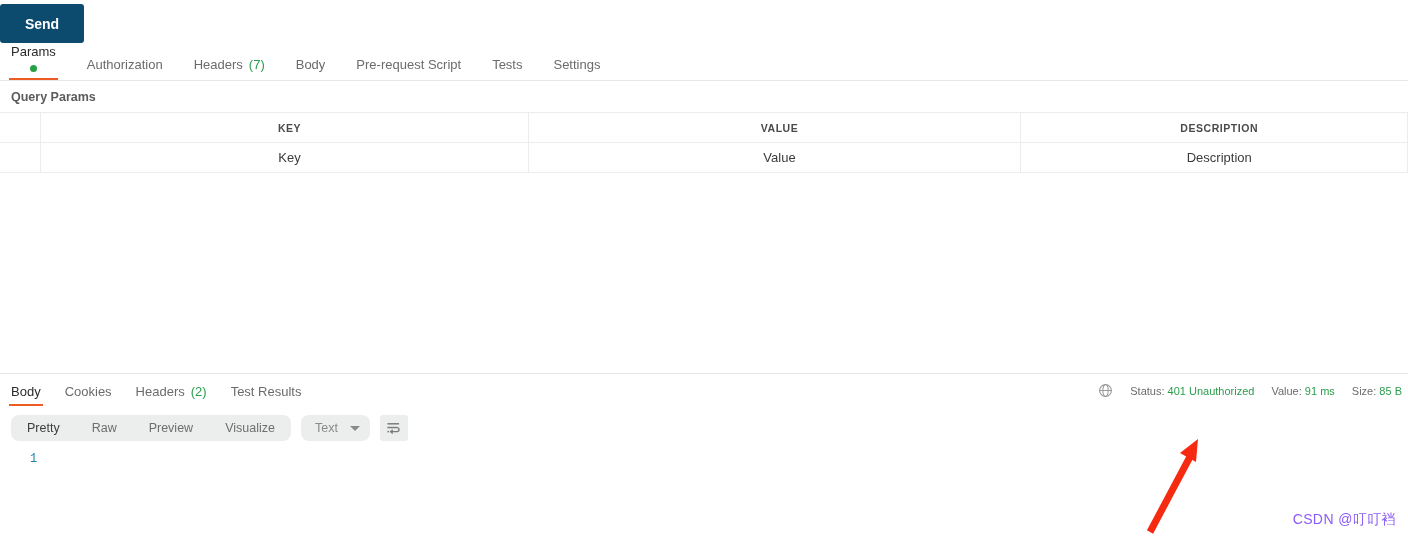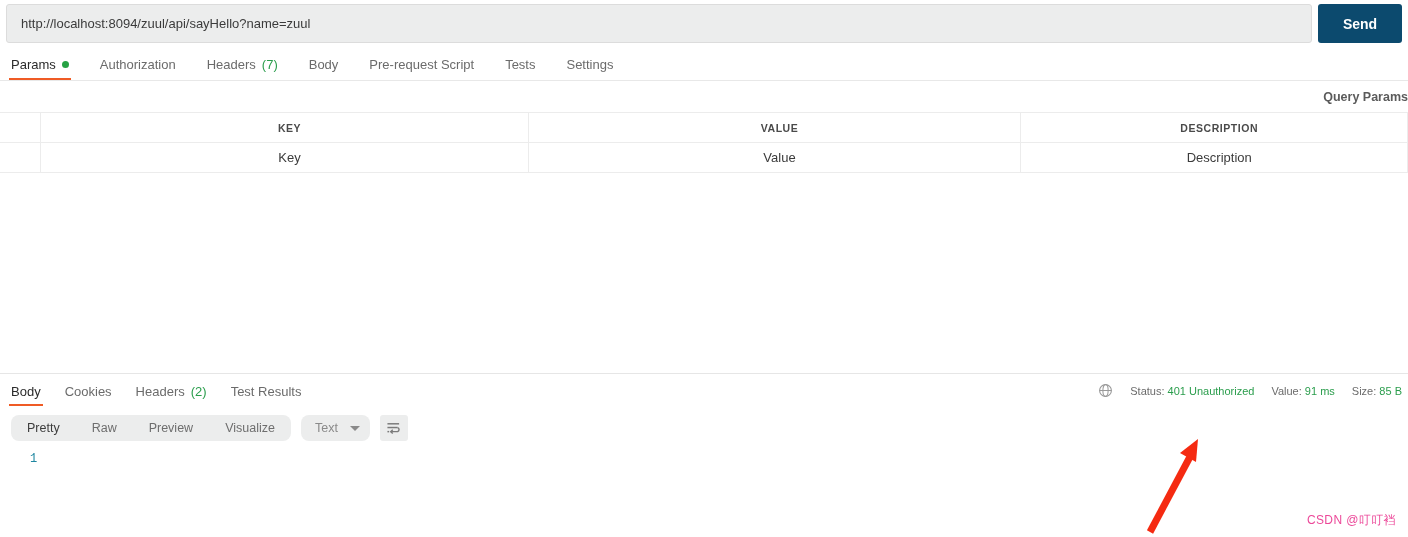--- a/index.html
+++ b/index.html
@@ -91,43 +91,42 @@
     padding: 0 0 8px 0;
     margin-right: 31px;
     font-size: 13px;
     color: #6b6b6b;
     cursor: pointer;
     white-space: nowrap;
     display: flex;
     align-items: center;
     gap: 6px;
   }
-  .tab.active { color: #2b2b2b; }
+  .tab.active { color: #2b2b2b; flex-direction: column; }
   .tab.active::after {
     content: "";
     position: absolute;
     left: -2px; right: -2px; bottom: 0;
     height: 2px;
     background: #ef5b25;
   }
   .dot-green {
     width: 7px; height: 7px;
     border-radius: 50%;
     background: #26a244;
     display: inline-block;
   }
   .count-green { color: #2a9d4c; }
 
   
   .query-params-label {
-    padding: 9px 0 8px 11px;
+    padding: 9px 15px 8px 11px;
     font-size: 12.5px;
     color: #5b5b5b;
     font-weight: 600;
-    text-align: right;
   }
 
   
   .ptable {
     width: 100%;
     border-collapse: collapse;
     table-layout: fixed;
   }
   .ptable th, .ptable td {
     border: 1px solid #ececec;
@@ -248,34 +247,31 @@
     left: 1136px;
     top: 437px;
     pointer-events: none;
   }
 
   
   .watermark {
     position: absolute;
     right: 12px;
     bottom: 8px;
-    font-size: 12px;
-    color: #ec4899;
+    font-size: 14px;
+    color: #8b5cf6;
     letter-spacing: .4px;
     white-space: nowrap;
     margin-top: 44px;
   }
 </style>
 </head>
 <body>
 
 <div class="url-row">
-  <div class="url-input">
-    <span>http://localhost:8094/zuul/api/sayHello?name=zuul</span>
-  </div>
   <button class="send-btn">Send</button>
 </div>
 
 <div class="req-tabs">
   <div class="tab active">
     <span>Params</span>
     <span class="dot-green"></span>
   </div>
   <div class="tab">
     <span>Authorization</span>

